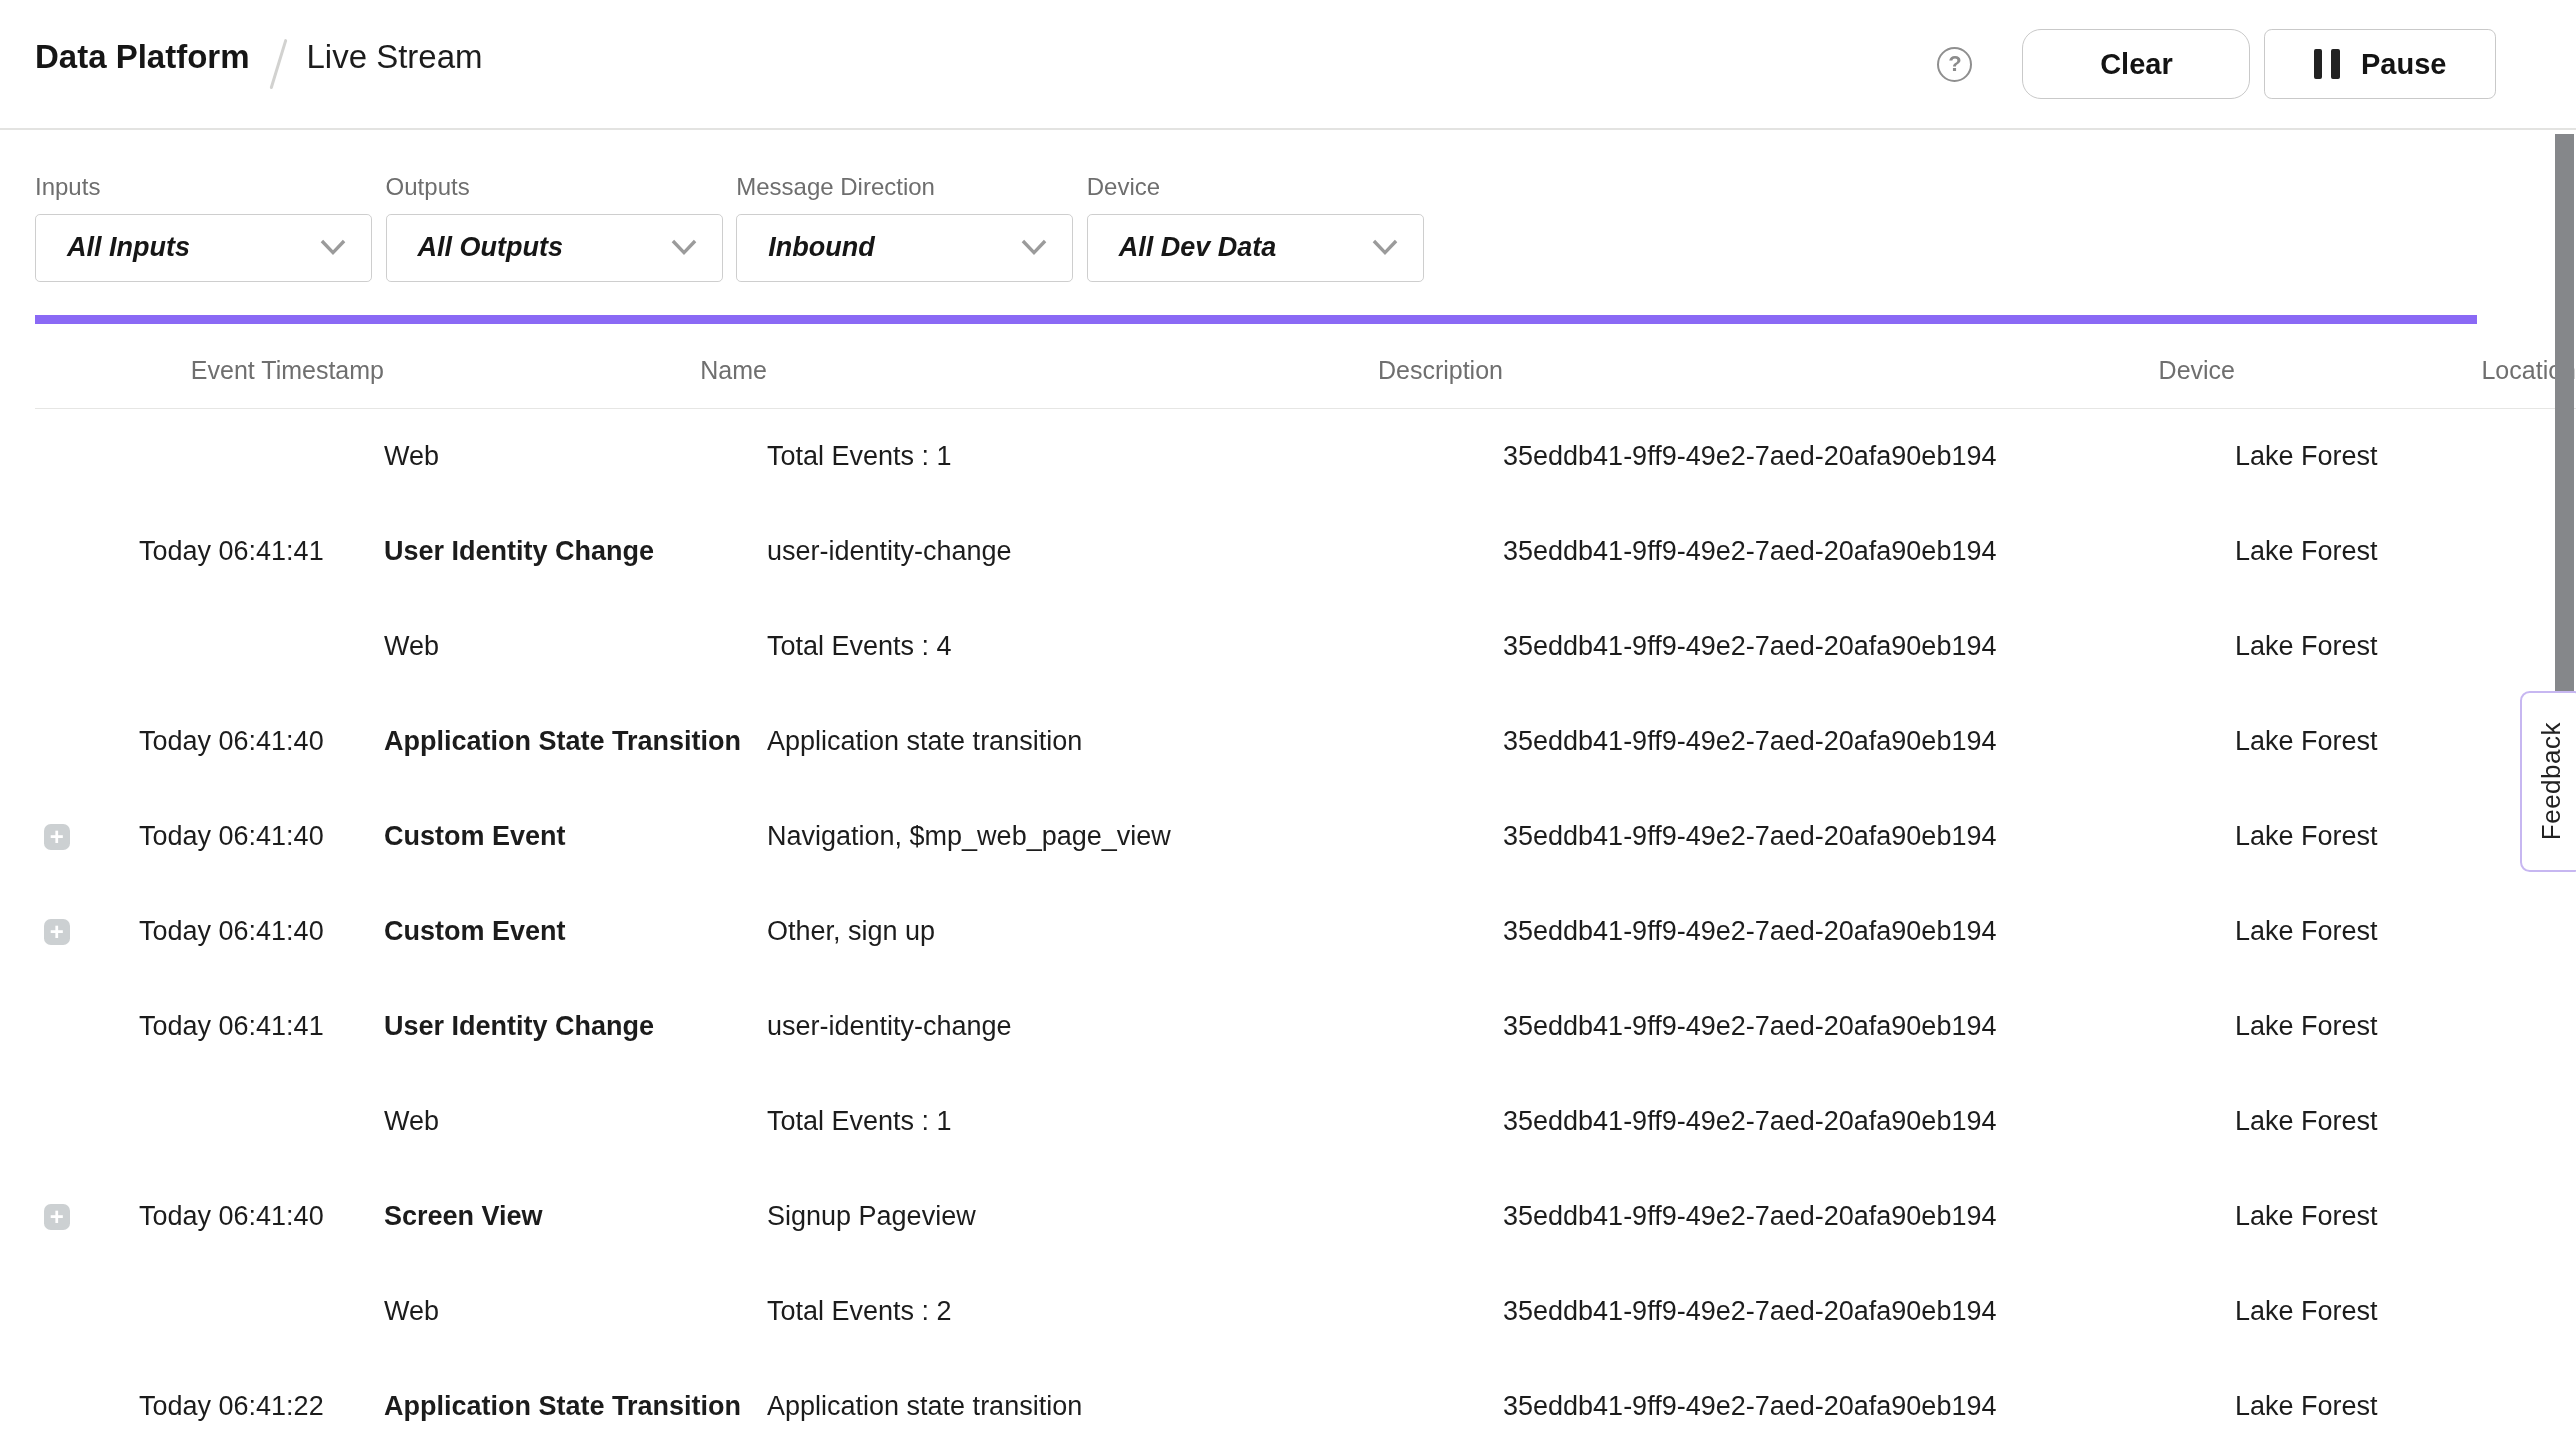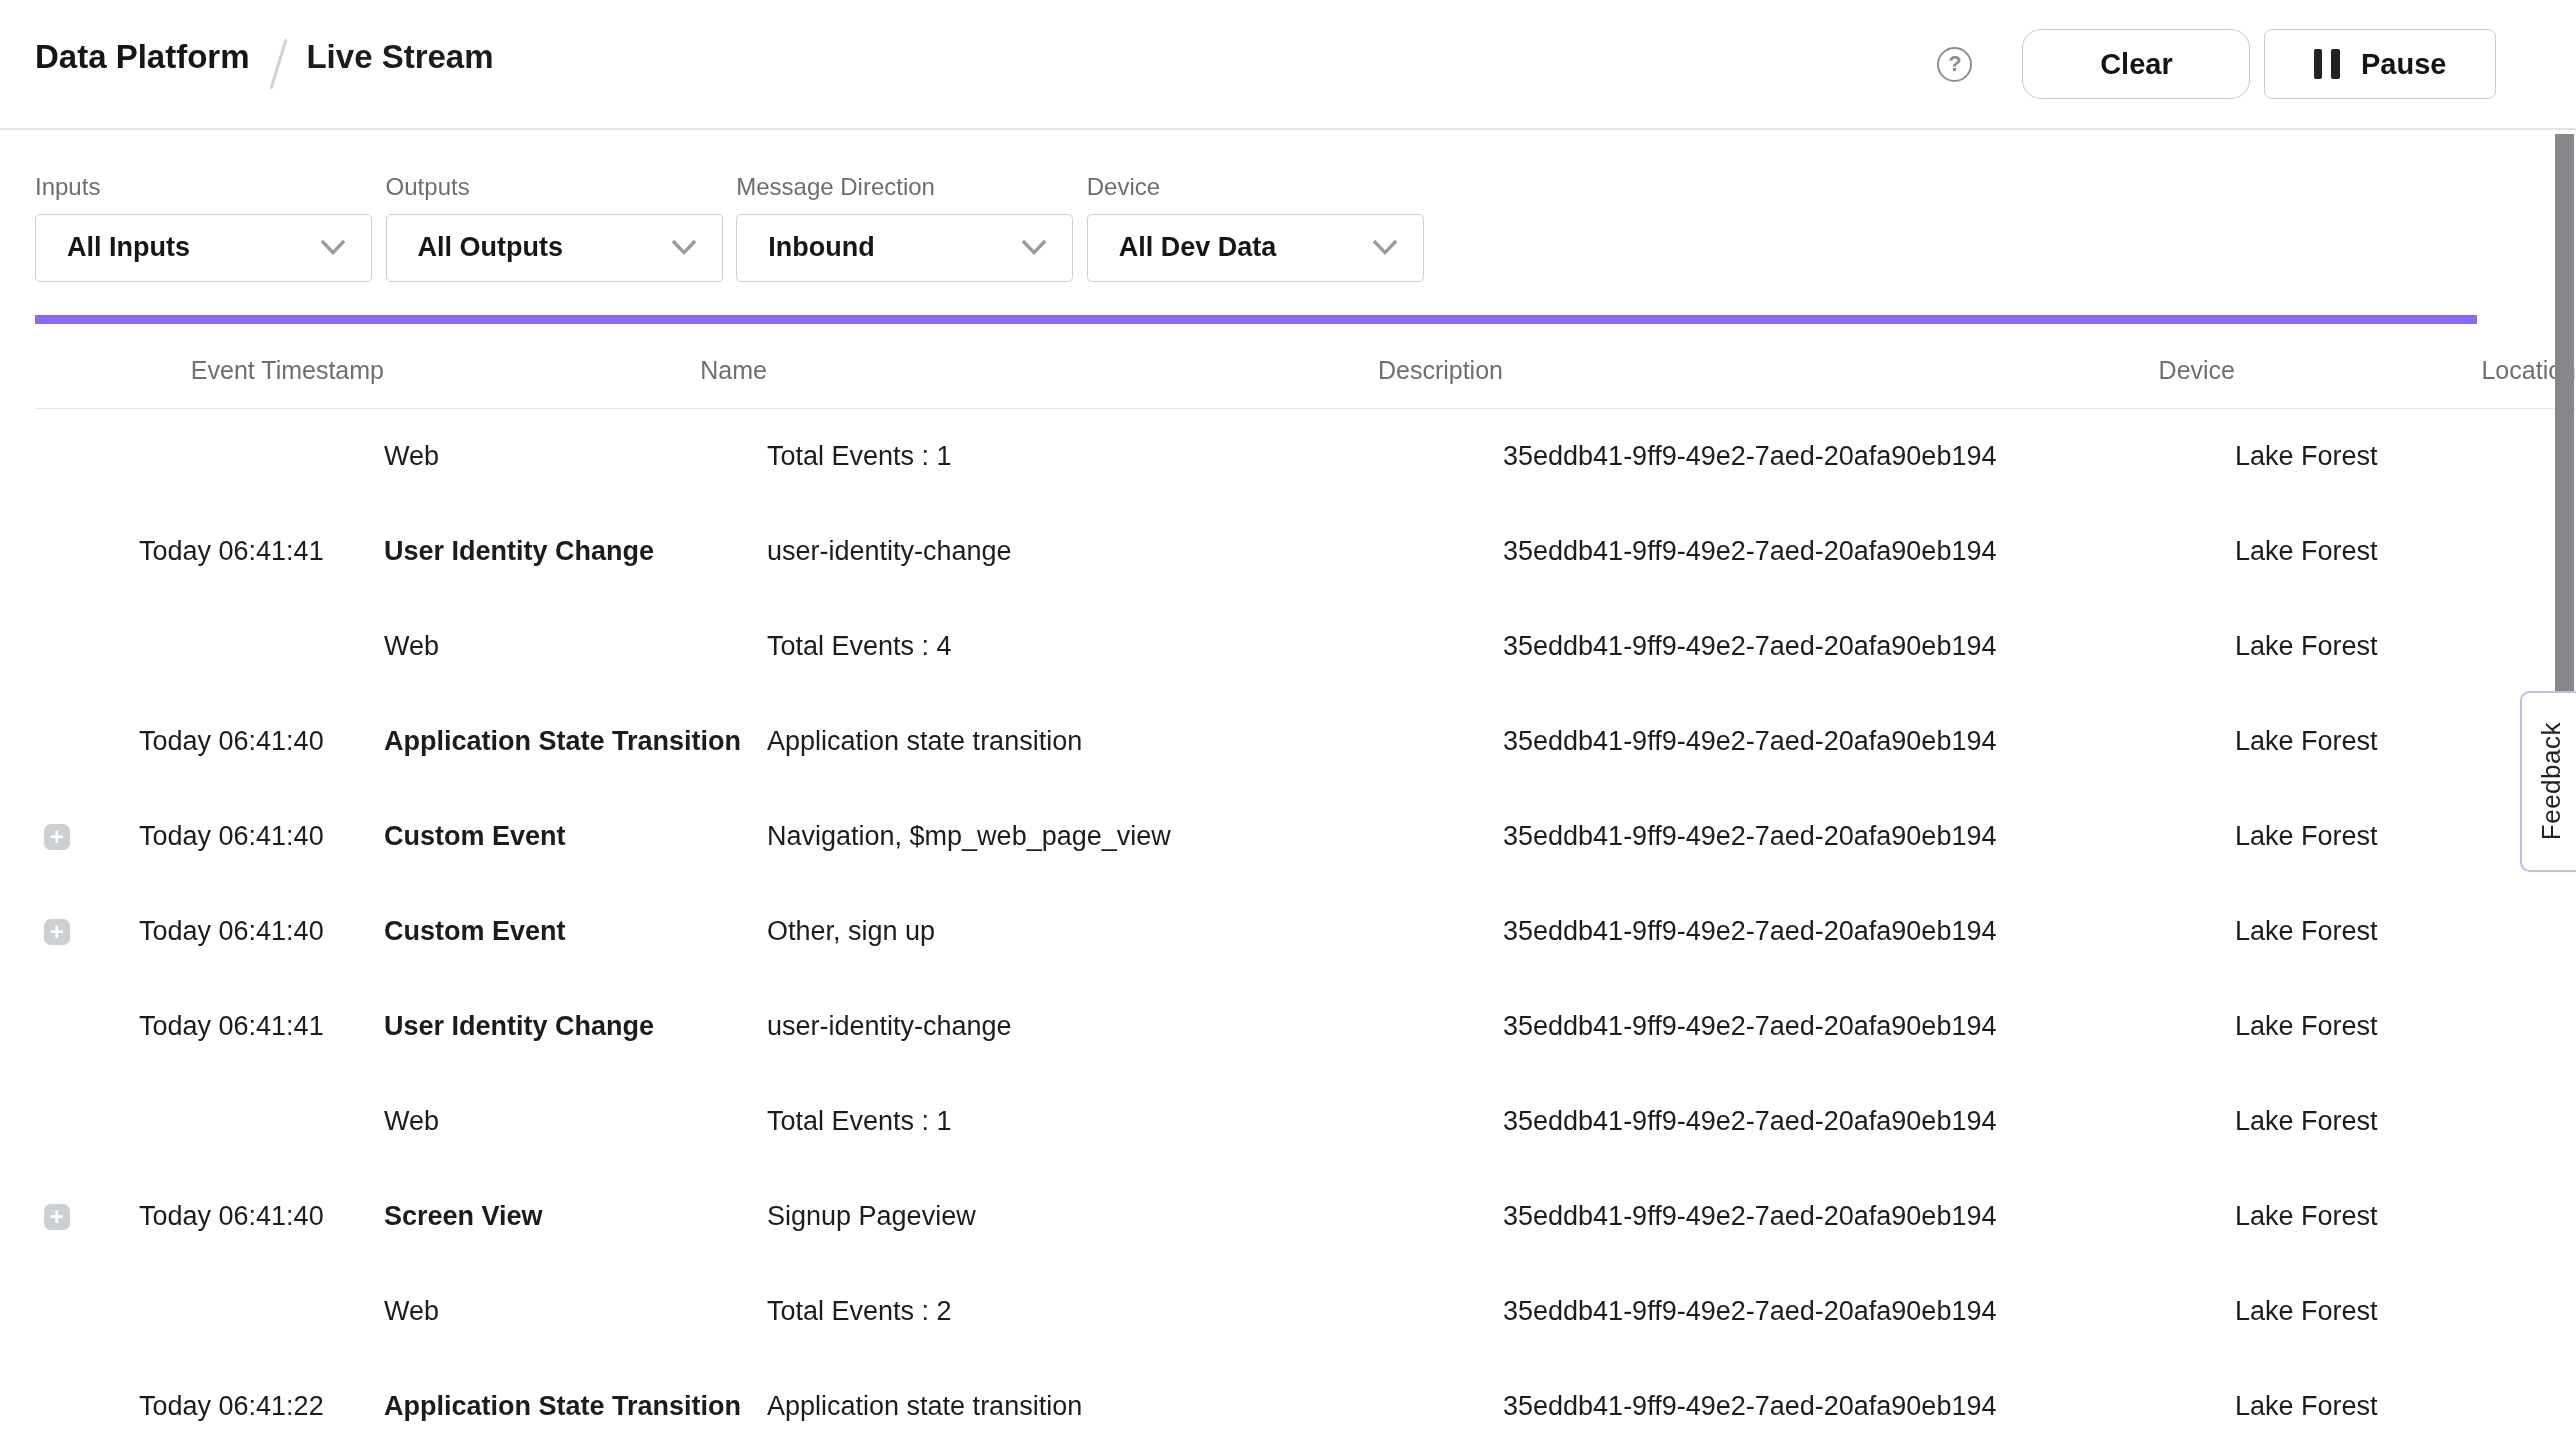--- a/index.html
+++ b/index.html
@@ -11,21 +11,21 @@
   }
 
   
   .header {
     height:130px; display:flex; align-items:center;
     padding:0 80px 0 35px;
     border-bottom:2.9px solid #e3e3e1; background:#fff;
   }
   .crumbs { display:flex; gap:27px; font-size:33px; }
   .crumb-primary { font-weight:700; color:#161616; cursor:pointer; }
-  .crumb-current { font-weight:700; color:#1c1c1c; }
+  .crumb-current { font-weight:400; color:#1c1c1c; }
   .crumb-slash { width:2.9px; height:52px; background:#d2d2d0; transform:rotate(17deg); border-radius:1.9px; }
 
   .header-right { margin-left:auto; display:flex; align-items:center; }
   .help-circle {
     width:35px; height:35px; border:2.9px solid #8f8f8f; border-radius:50%;
     color:#8b8b8b; font-size:22px; font-weight:700; line-height:1;
     display:flex; align-items:center; justify-content:center;
     margin-right:50px; cursor:pointer;
   }
   .btn {
@@ -37,21 +37,21 @@
   .btn-pause { width:232px; gap:21.4px; }
   .pause-icon { display:flex; gap:8.7px; }
   .pause-bar { width:8.7px; height:30px; background:#222; border-radius:1.9px; }
 
   
   .filters { display:flex; gap:13.6px; padding:43px 0 0 35px; background:#fff;align-items:center; }
   .filter-label { font-size:24px; color:#6e6e6e; margin-bottom:12.6px; }
   .select {
     width:337px; height:68px; border:1.9px solid #cecece; border-radius:4.9px;
     display:flex; align-items:center; justify-content:space-between;
-    padding:0 25px 0 31px; background:#fff; cursor:pointer;
+    padding:0 25px 0 31px; background:#fff; cursor:pointer;font-style:italic;
   }
   .select-value { font-size:27px; font-weight:700; color:#161616; white-space:nowrap; }
   .chev { flex:0 0 auto; }
 
   
   .accent-bar { margin:33px 0 0 35px; width:2442px; height:9.7px; background:var(--accent,#8a69f5); }
 
   
   .table { margin-left:35px; }
   .thead, .trow {

